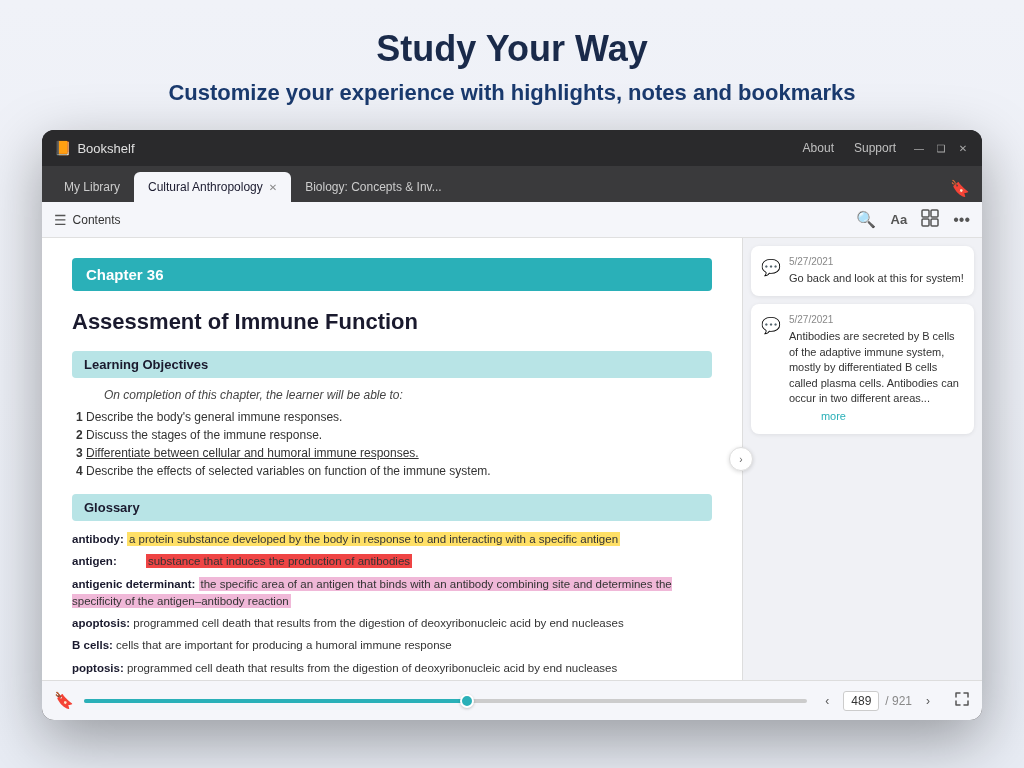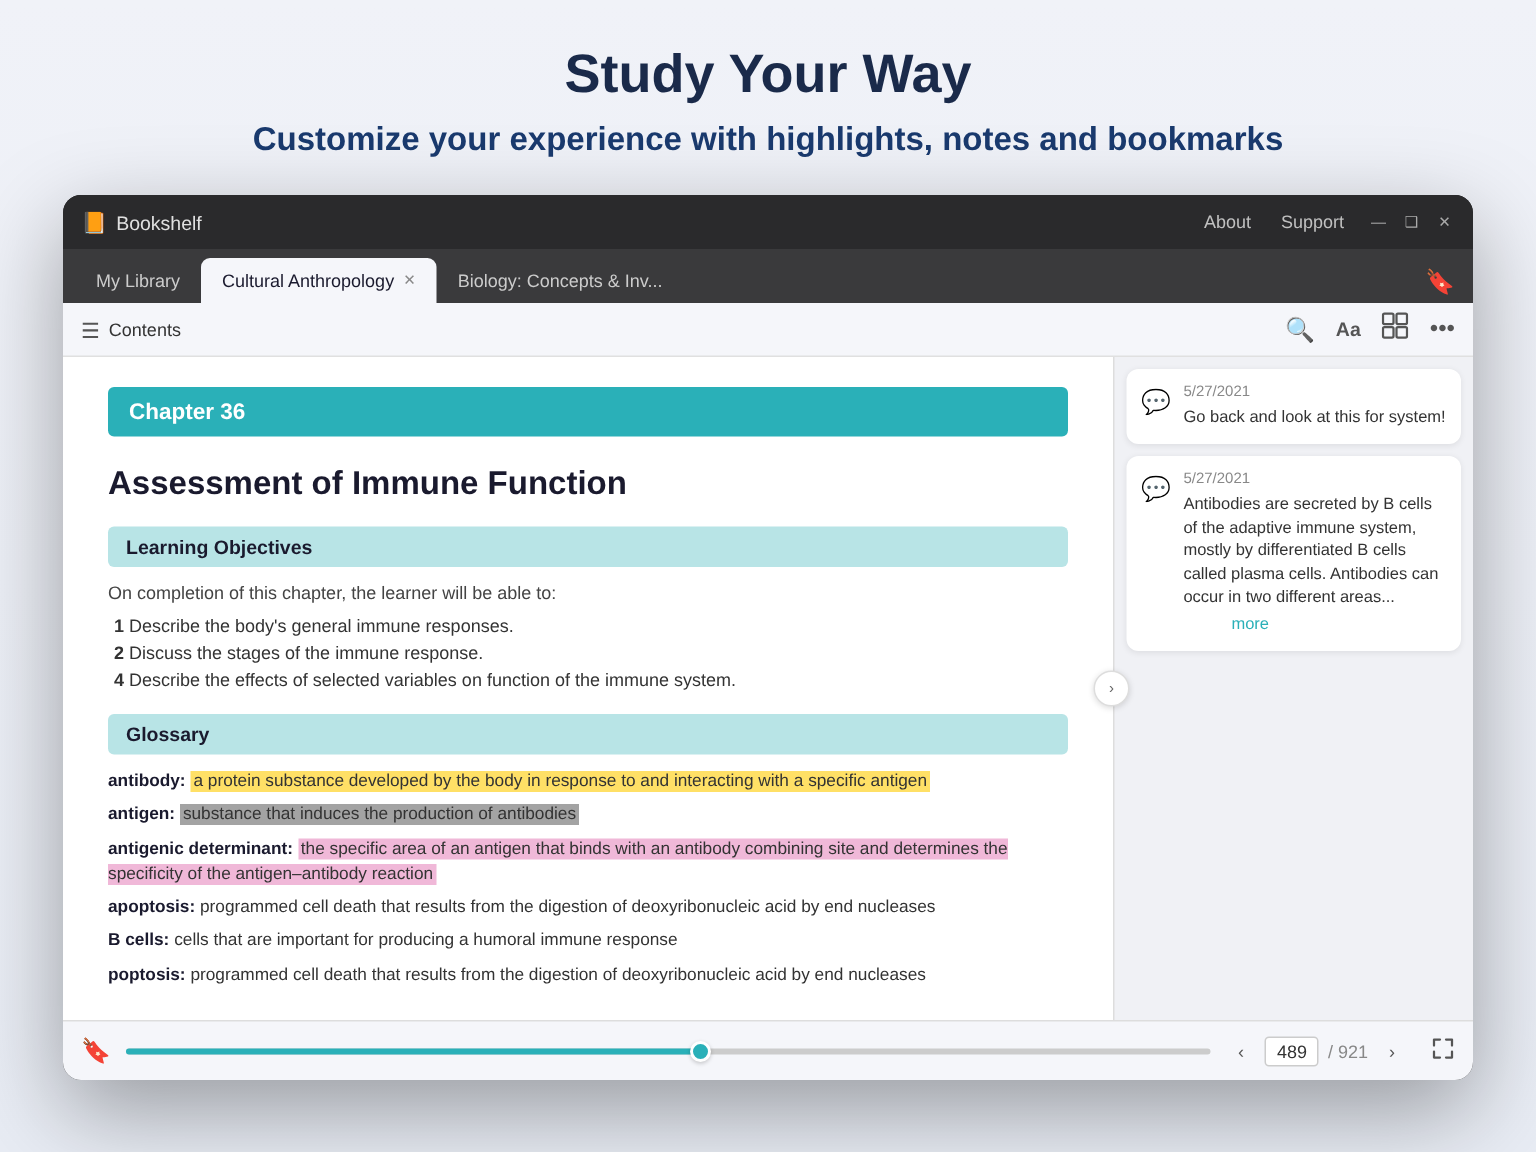--- a/index.html
+++ b/index.html
@@ -218,23 +218,25 @@
       background: #b8e4e6;
       color: #1a1a2e;
       font-size: 13px;
       font-weight: 600;
       padding: 6px 12px;
       border-radius: 4px;
       margin-bottom: 10px;
     }
 
     .objective-italic {
+      font-style: italic;
       font-size: 12px;
       color: #444;
       margin-bottom: 8px;
+      margin-left: 32px;
     }
 
     .objective-item {
       font-size: 12px;
       color: #333;
       margin-bottom: 4px;
       padding-left: 4px;
     }
 
     .objective-item .num {
@@ -263,22 +265,23 @@
       font-weight: 700;
       color: #1a1a2e;
     }
 
     .highlight-yellow {
       background: #ffe066;
       padding: 1px 2px;
     }
 
     .highlight-green {
-      background: #a3a3a3;
+      background: #ef4444;
       padding: 1px 2px;
+      margin-left: 26px;
     }
 
     .highlight-pink {
       background: #f0b8d8;
       padding: 1px 2px;
     }
 
     .underline {
       text-decoration: underline;
     }
@@ -509,20 +512,23 @@
         <div class="section-header">Learning Objectives</div>
         <p class="objective-italic">On completion of this chapter, the learner will be able to:</p>
 
         <div class="objective-item">
           <span class="num">1</span> Describe the body's general immune responses.
         </div>
         <div class="objective-item">
           <span class="num">2</span> Discuss the stages of the immune response.
         </div>
         <div class="objective-item">
+          <span class="num">3</span> <span class="underline">Differentiate between cellular and humoral immune responses.</span>
+        </div>
+        <div class="objective-item">
           <span class="num">4</span> Describe the effects of selected variables on function of the immune system.
         </div>
 
         <div class="glossary-header">Glossary</div>
 
         <div class="glossary-item">
           <span class="glossary-term">antibody:</span>
           <span class="highlight-yellow"> a protein substance developed by the body in response to and interacting with a specific antigen</span>
         </div>
         <div class="glossary-item">

